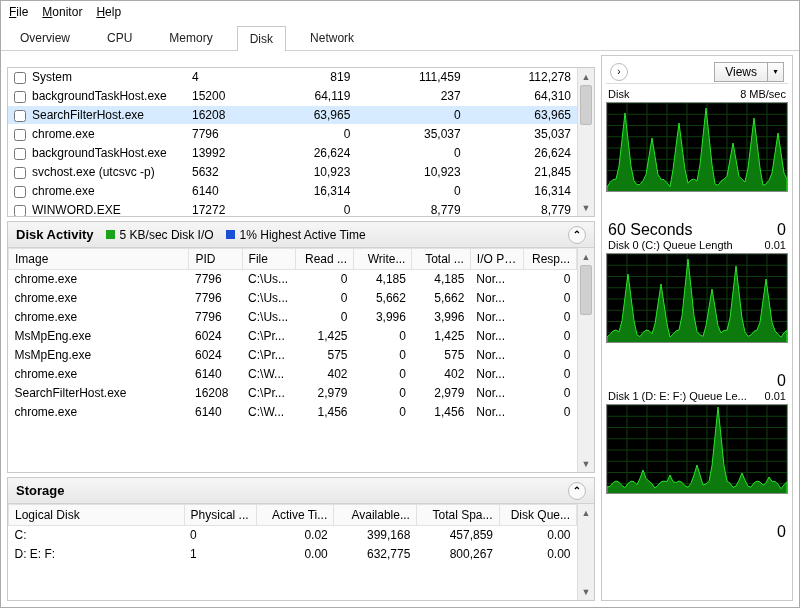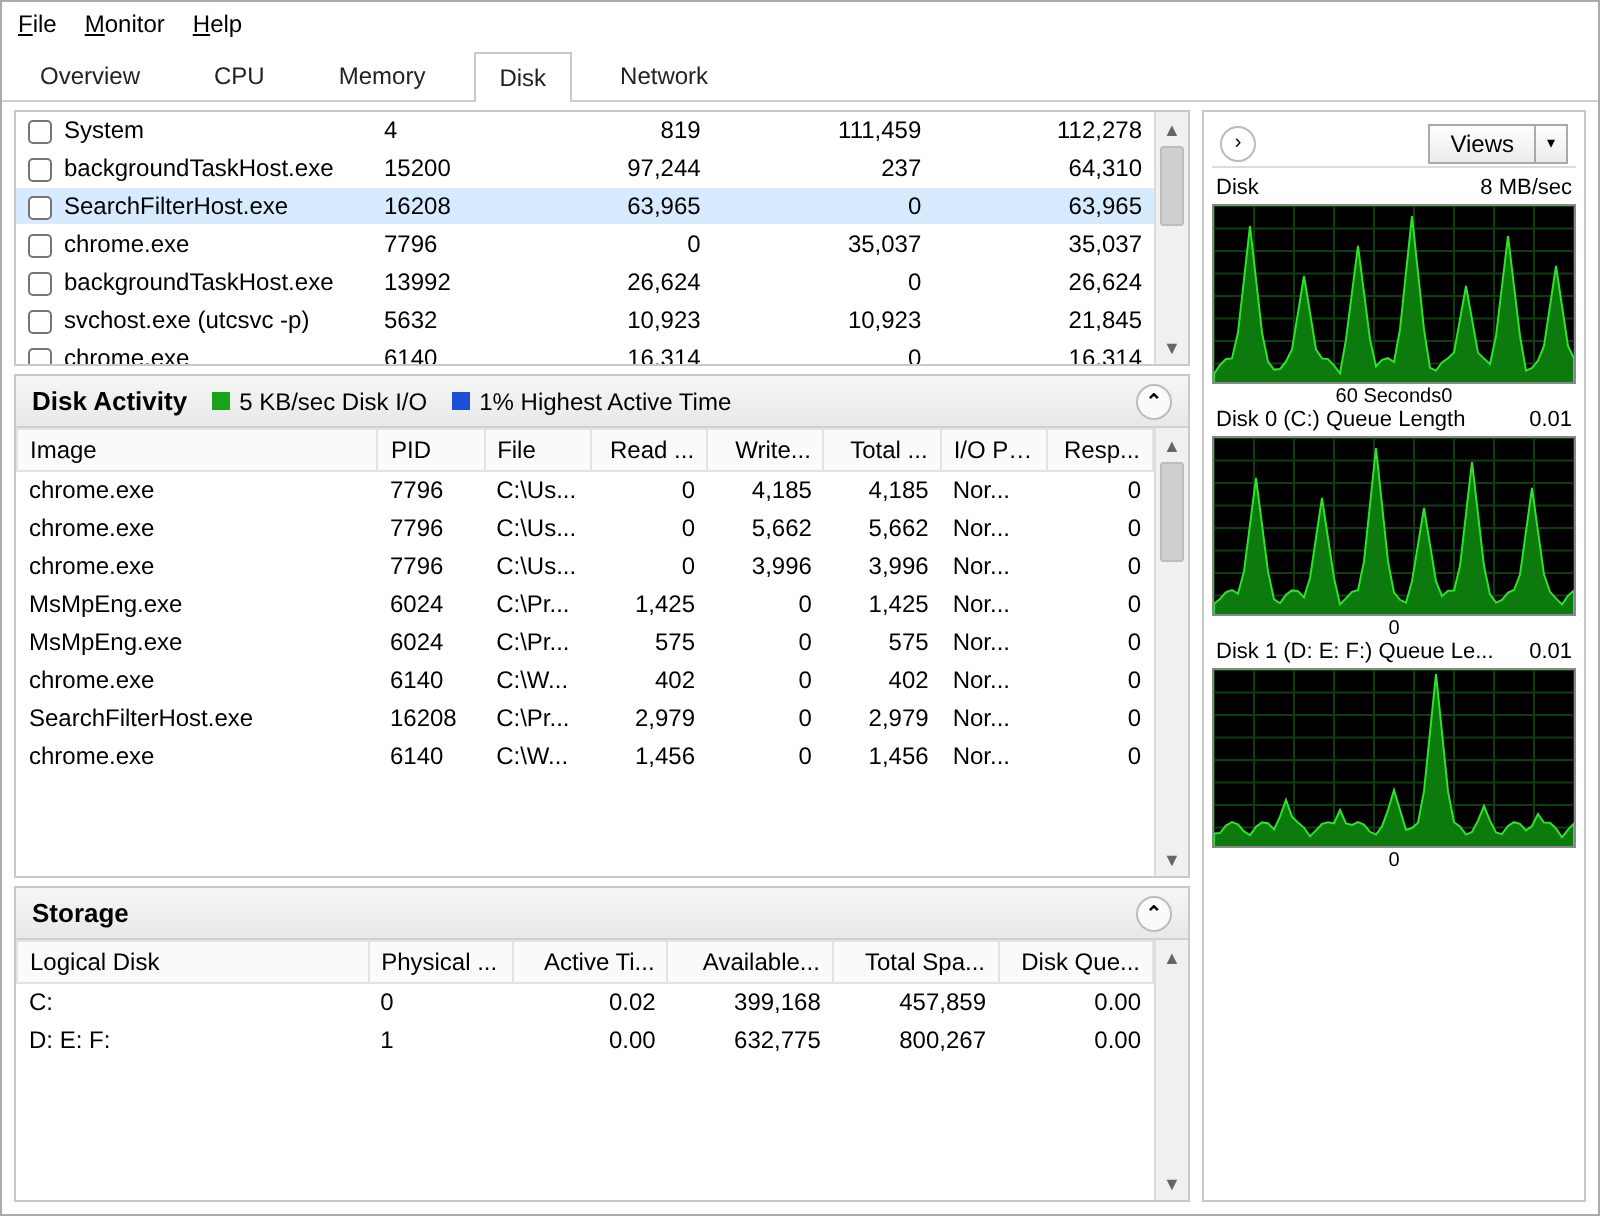--- a/index.html
+++ b/index.html
@@ -15,21 +15,21 @@
   .menubar span { text-decoration:underline; text-decoration-color:transparent; }
   .menubar .m { border-bottom:1px solid transparent; }
   .menubar .m u { text-decoration:underline; }
   .tabs { height:28px; display:flex; align-items:flex-end; padding:0 6px; border-bottom:1px solid #d0d0d0; gap:11px; }
   .tab { padding:5px 12px 5px; border:1px solid transparent; border-bottom:none; font-size:12px; color:#222; }
   .tab.active { border-color:#c9c9c9; background:#fff; position:relative; top:1px; }
   .body { flex:1; display:flex; overflow:hidden; padding:4px 6px 6px 6px; gap:6px; }
   .leftcol { flex:1; display:flex; flex-direction:column; gap:4px; overflow:hidden; }
   .rightcol { width:192px; border:1px solid #c9c9c9; display:flex; flex-direction:column; padding:4px; gap:4px; overflow:hidden; }
   .panel { border:1px solid #c9c9c9; display:flex; flex-direction:column; overflow:hidden; }
-  .panel.top { height:128px; }
+  .panel.top { height:150px;margin-top:12px; }
   .panel.mid { height:252px; }
   .panel.bot { flex:1; }
   .panel-head { height:26px; background:linear-gradient(#f6f6f6,#e8e8e8); border-bottom:1px solid #d0d0d0; display:flex; align-items:center; padding:0 8px; font-weight:bold; gap:12px; }
   .panel-head .title { font-size:13px; }
   .panel-head .metric { font-weight:normal; font-size:12px; display:flex; align-items:center; gap:5px; }
   .sq { width:9px; height:9px; }
   .sq.green { background:#1aa31a; }
   .sq.blue { background:#1a4fd6; }
   .panel-head .spacer { flex:1; }
   .collapse { width:18px; height:18px; border:1px solid #bdbdbd; border-radius:50%; display:flex; align-items:center; justify-content:center; background:#fafafa; font-size:10px; }
@@ -47,21 +47,21 @@
   
   .righthead { height:24px; display:flex; align-items:center; padding:0 4px; border-bottom:1px solid #dcdcdc; }
   .circlebtn { width:18px; height:18px; border:1px solid #bbb; border-radius:50%; display:flex; align-items:center; justify-content:center; font-size:10px; }
   .viewsbtn { margin-left:auto; display:flex; }
   .viewsbtn .b { border:1px solid #aaa; background:linear-gradient(#fdfdfd,#ececec); padding:2px 10px; font-size:12px; }
   .viewsbtn .dd { border:1px solid #aaa; border-left:none; background:linear-gradient(#fdfdfd,#ececec); width:16px; display:flex; align-items:center; justify-content:center; font-size:8px; }
   .chartblock { }
   .chartlabel { display:flex; justify-content:space-between; font-size:11px; padding:0 2px 2px; }
   .chart { width:100%; height:90px; background:#000; border:1px solid #888; position:relative; overflow:hidden; }
   .chart svg { position:absolute; inset:0; }
-  .chartfooter { display:flex; justify-content:center; font-size:10px; padding:1px 2px 0; }
+  .chartfooter { display:flex; justify-content:space-between; font-size:16px; padding:1px 2px 0;margin-top:28px; }
   .gridlines line { stroke:#0e3d0e; stroke-width:1; }
 </style>
 </head>
 <body>
 
 <div class="window">
 
 
   <div class="menubar">
     <span class="m"><u>F</u><span>ile</span></span>
@@ -99,21 +99,21 @@
                     <td>System</td>
                     <td>4</td>
                     <td class="num">819</td>
                     <td class="num">111,459</td>
                     <td class="num">112,278</td>
                   </tr>
                   <tr>
                     <td class="chkcell"><input type="checkbox" style=""></td>
                     <td>backgroundTaskHost.exe</td>
                     <td>15200</td>
-                    <td class="num">97,244</td>
+                    <td class="num">64,119</td>
                     <td class="num">237</td>
                     <td class="num">64,310</td>
                   </tr>
                   <tr class="sel">
                     <td class="chkcell"><input type="checkbox" style=""></td>
                     <td>SearchFilterHost.exe</td>
                     <td>16208</td>
                     <td class="num">63,965</td>
                     <td class="num">0</td>
                     <td class="num">63,965</td>

